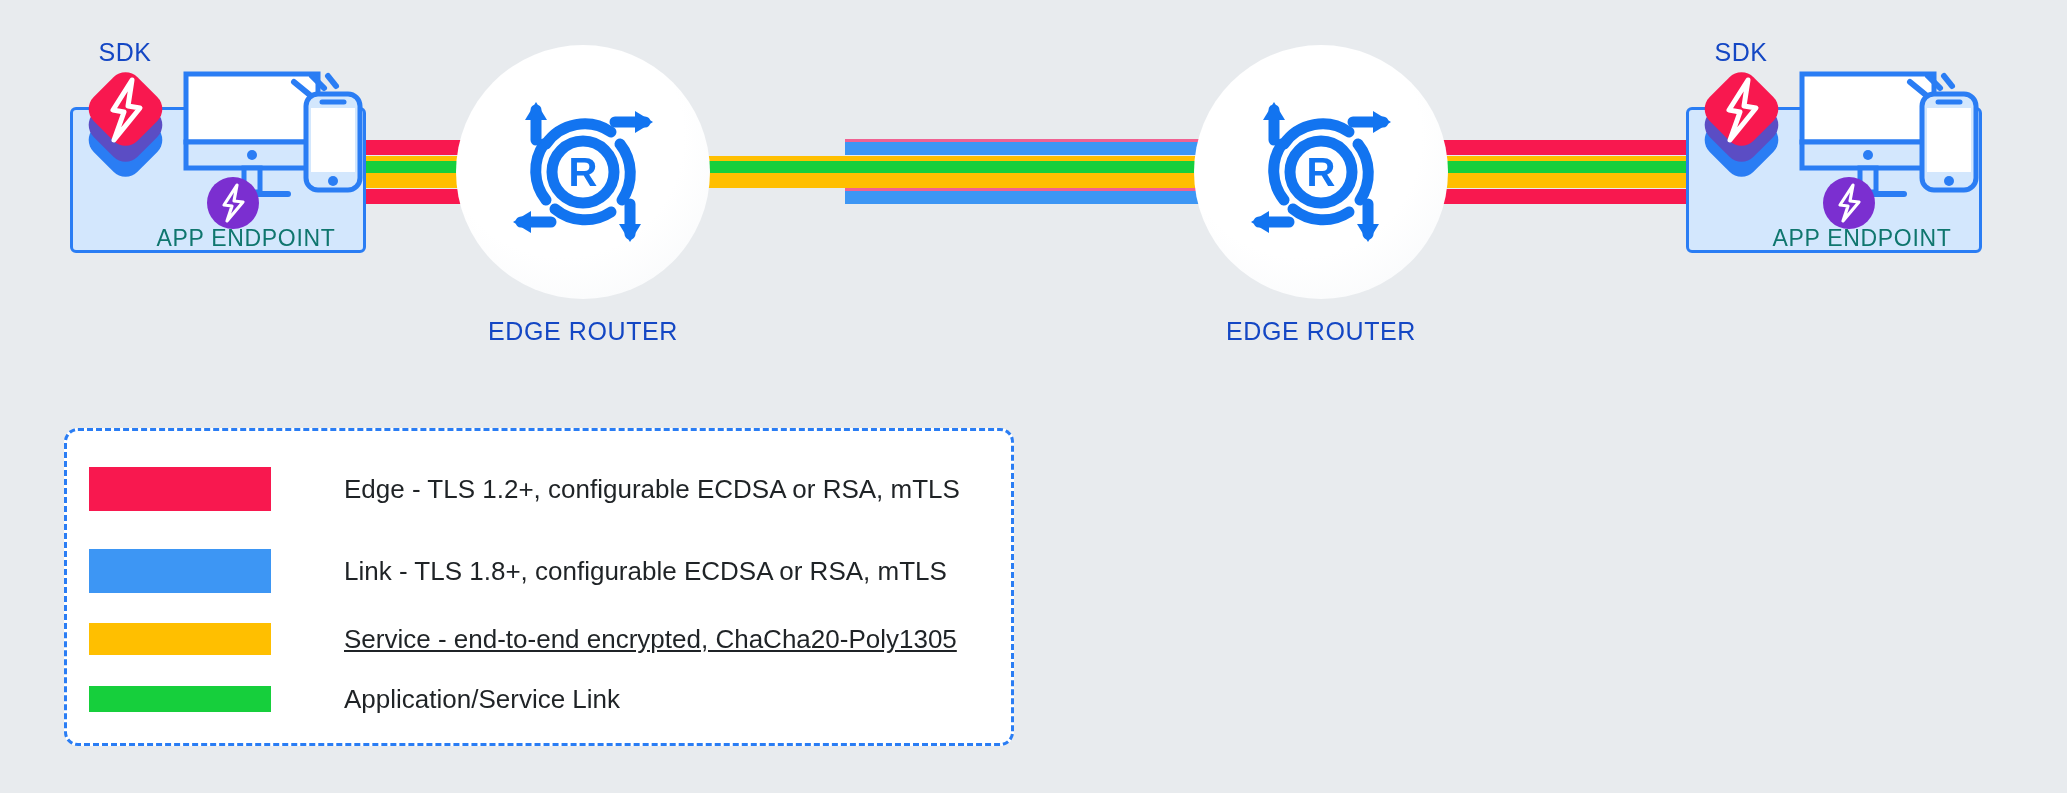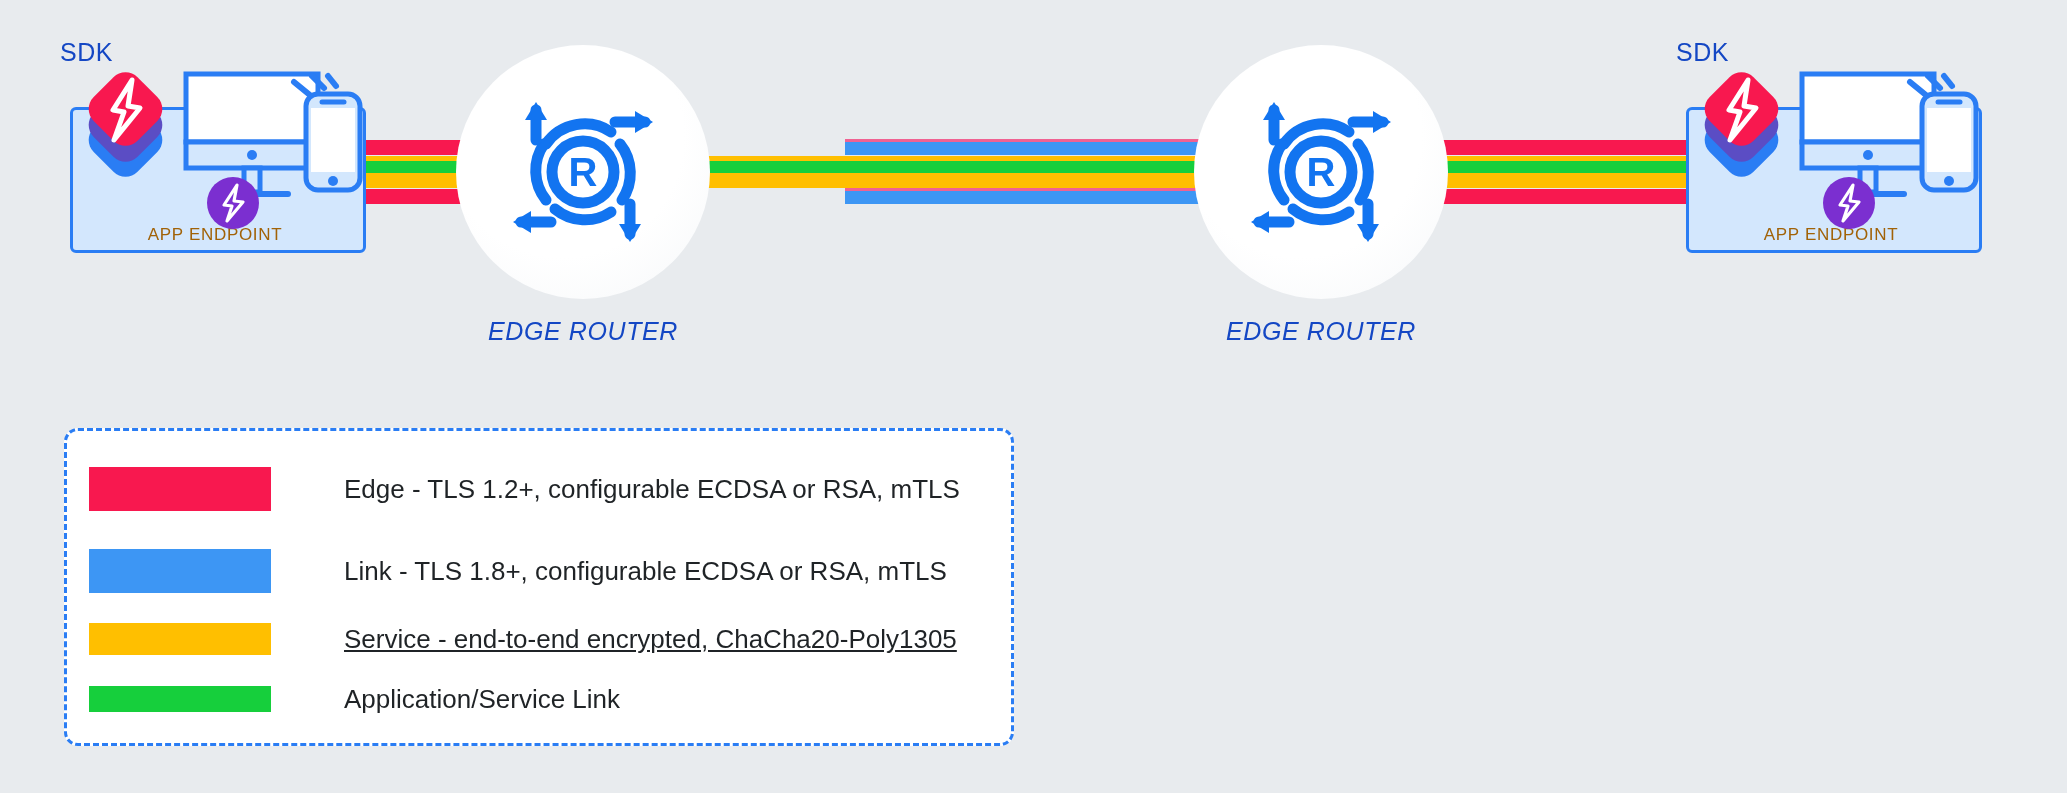--- a/index.html
+++ b/index.html
@@ -22,37 +22,37 @@
   
   .router{position:absolute;width:254px;height:254px;}
   .router-disc{
     position:absolute;left:0;top:0;width:254px;height:254px;
     border-radius:50%;
     background:radial-gradient(circle at 42% 36%, #ffffff 0%, #ffffff 55%, #fafbfc 78%, #f3f5f7 100%);
   }
   .router-ico{position:absolute;left:47px;top:47px;width:160px;height:160px;}
   .router-label{
     position:absolute;left:-60px;top:272px;width:374px;text-align:center;
-    color:#1447c4;font-size:25px;letter-spacing:.6px;white-space:nowrap;font-style:italic;
+    color:#1447c4;font-size:25px;letter-spacing:.6px;white-space:nowrap;
   }
 
   
   .endpoint{position:absolute;width:330px;height:240px;}
   .ep-box{
     position:absolute;left:10px;top:77px;width:290px;height:140px;
     background:#d3e7fd;border:3px solid #2a7df4;border-radius:6px;
   }
   .ep-label{
     position:absolute;left:10px;top:195px;width:290px;text-align:center;
-    color:#a16207;font-size:17px;letter-spacing:.7px;white-space:nowrap;
+    color:#0f766e;font-size:23px;letter-spacing:.7px;white-space:nowrap;padding-left:31px;
   }
   .ep-devices{position:absolute;left:118px;top:36px;width:190px;height:140px;}
   .sdk-ico{position:absolute;left:8px;top:38px;width:115px;height:110px;}
   .sdk-label{
-    position:absolute;left:0px;top:8px;width:130px;
+    position:absolute;left:0px;top:8px;width:130px;text-align:center;
     color:#1447c4;font-size:25px;letter-spacing:.5px;
   }
   .ziti-badge{position:absolute;width:56px;height:56px;}
 
   
   .legend{
     position:absolute;left:64px;top:428px;width:950px;height:318px;
     background:#ffffff;border:3px dashed #2a7df4;border-radius:14px;
     box-sizing:border-box;
   }

